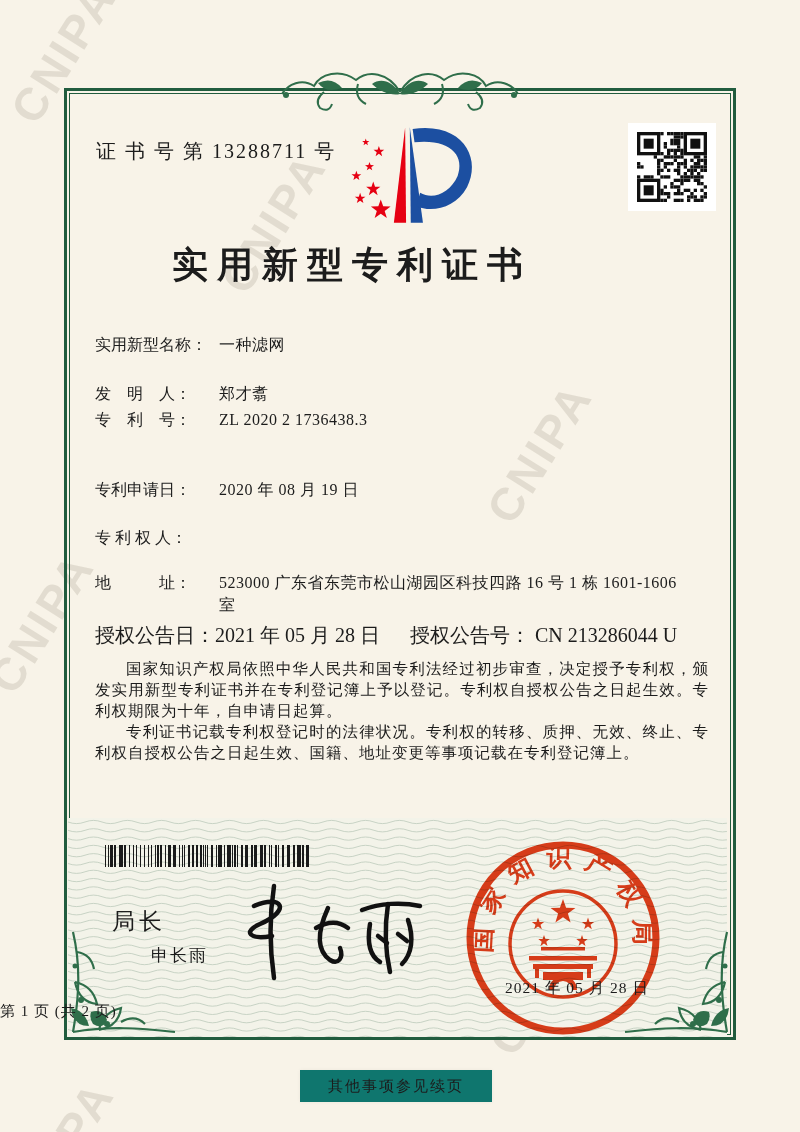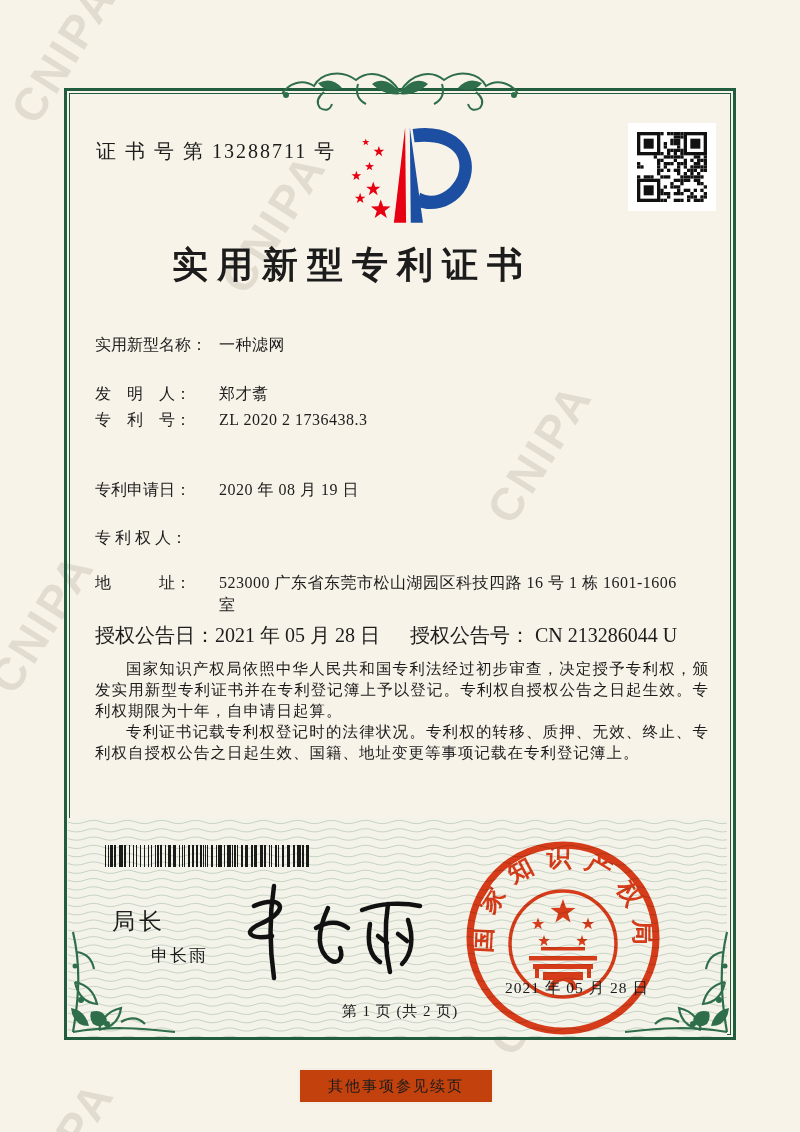--- a/index.html
+++ b/index.html
@@ -48,24 +48,24 @@
   .barcode{position:absolute;left:105px;top:845px;}
 
   .officer-title{position:absolute;left:112px;top:906px;font-size:23px;letter-spacing:4px;font-family:Liberation Serif, serif;}
   .officer-name{position:absolute;left:112px;top:944px;font-size:17px;letter-spacing:2px;margin-left:39px;}
   .sig{position:absolute;left:228px;top:878px;}
 
   .seal{position:absolute;left:463px;top:838px;mix-blend-mode:multiply;opacity:0.95;}
   .seal-date{position:absolute;left:497px;top:978px;width:160px;text-align:center;
              font-size:15.5px;letter-spacing:1px;z-index:5;}
 
-  .page-info{position:absolute;left:0;top:1002px;width:800px;text-align:center;
+  .page-info{position:absolute;left:0;top:1002px;width:800px;
              font-size:15px;letter-spacing:1px;}
 
-  .cont-note{position:absolute;left:300px;top:1070px;width:192px;height:32px;background:#c2410c;
+  .cont-note{position:absolute;left:300px;top:1070px;width:192px;height:32px;background:#0f766e;
              display:flex;align-items:center;justify-content:center;
              font-size:15px;letter-spacing:2px;box-shadow:0 0 4px rgba(0,0,0,0.05);}
 
   .orn{color:#2f6e4a;}
 </style>
 </head>
 <body>
 
 <div class="wm" style="left:-14px;top:26px;">CNIPA</div>
 <div class="wm" style="left:196px;top:196px;">CNIPA</div>

